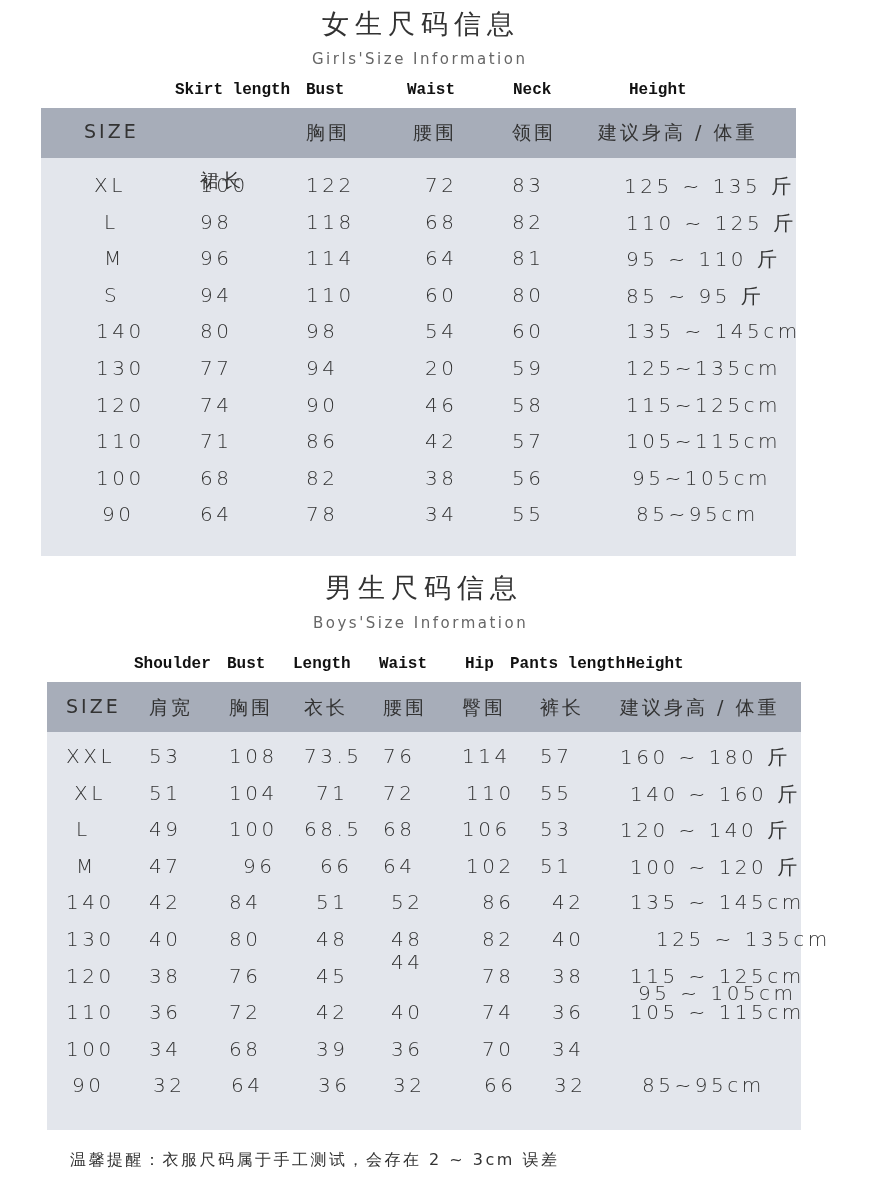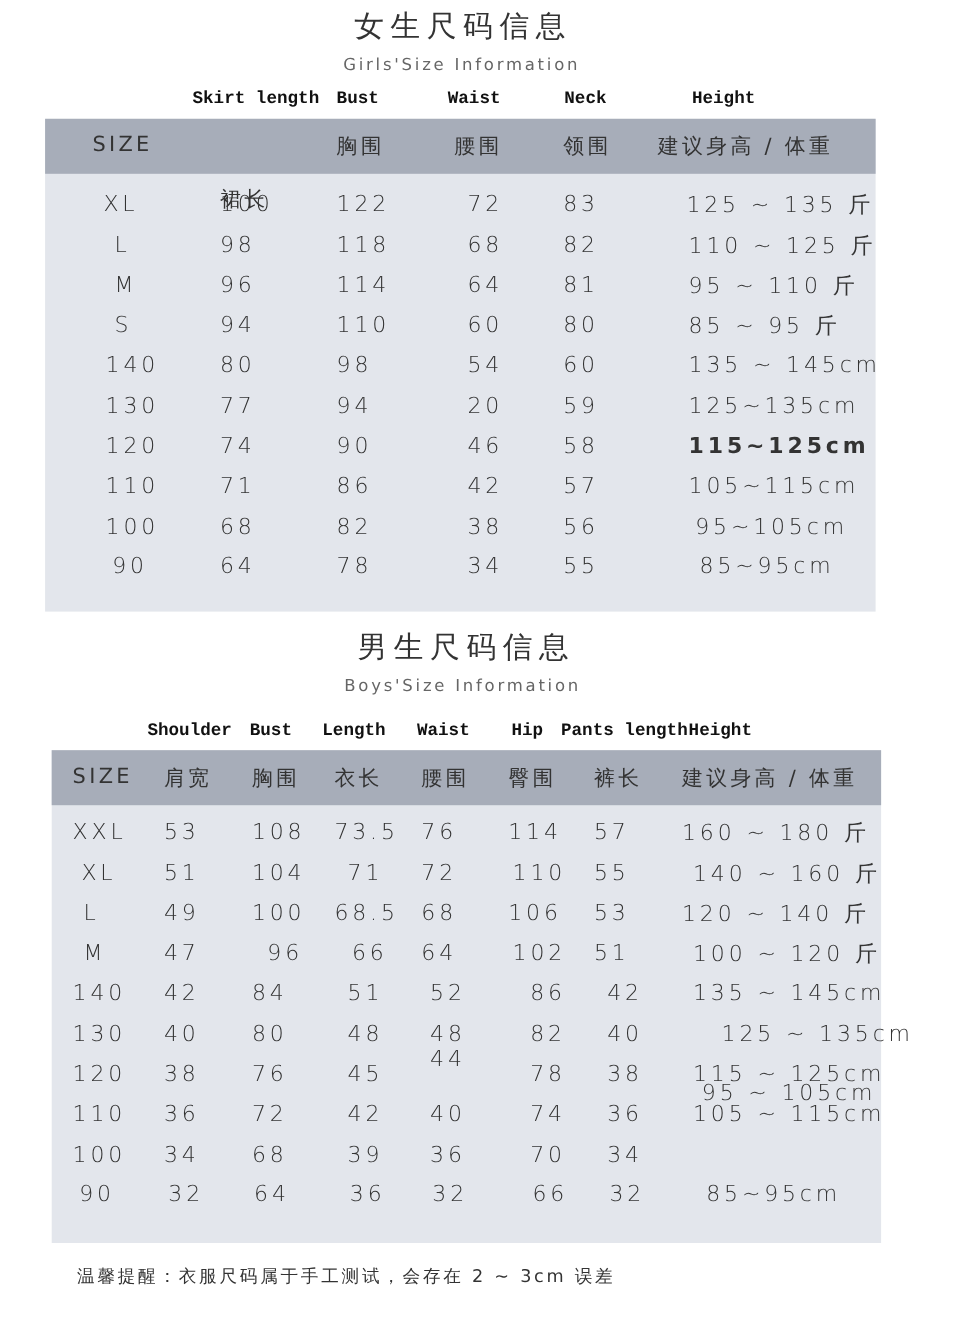--- a/index.html
+++ b/index.html
@@ -72,21 +72,21 @@
     <div class="abs td" style="left:200px; top:356px;">77</div>
     <div class="abs td" style="left:306px; top:356px;">94</div>
     <div class="abs td" style="left:425px; top:356px;">20</div>
     <div class="abs td" style="left:512px; top:356px;">59</div>
     <div class="abs td" style="left:626px; top:356px;">125~135cm</div>
     <div class="abs td" style="left:96px; top:392.6px;">120</div>
     <div class="abs td" style="left:200px; top:392.6px;">74</div>
     <div class="abs td" style="left:306px; top:392.6px;">90</div>
     <div class="abs td" style="left:425px; top:392.6px;">46</div>
     <div class="abs td" style="left:512px; top:392.6px;">58</div>
-    <div class="abs td" style="left:626px; top:392.6px;font-weight:bold;">115~125cm</div>
+    <div class="abs td" style="left:626px; top:392.6px;">115~125cm</div>
     <div class="abs td" style="left:96px; top:429.2px;">110</div>
     <div class="abs td" style="left:200px; top:429.2px;">71</div>
     <div class="abs td" style="left:306px; top:429.2px;">86</div>
     <div class="abs td" style="left:425px; top:429.2px;">42</div>
     <div class="abs td" style="left:512px; top:429.2px;">57</div>
     <div class="abs td" style="left:626px; top:429.2px;">105~115cm</div>
     <div class="abs td" style="left:96px; top:465.8px;">100</div>
     <div class="abs td" style="left:200px; top:465.8px;">68</div>
     <div class="abs td" style="left:306px; top:465.8px;">82</div>
     <div class="abs td" style="left:425px; top:465.8px;">38</div>

